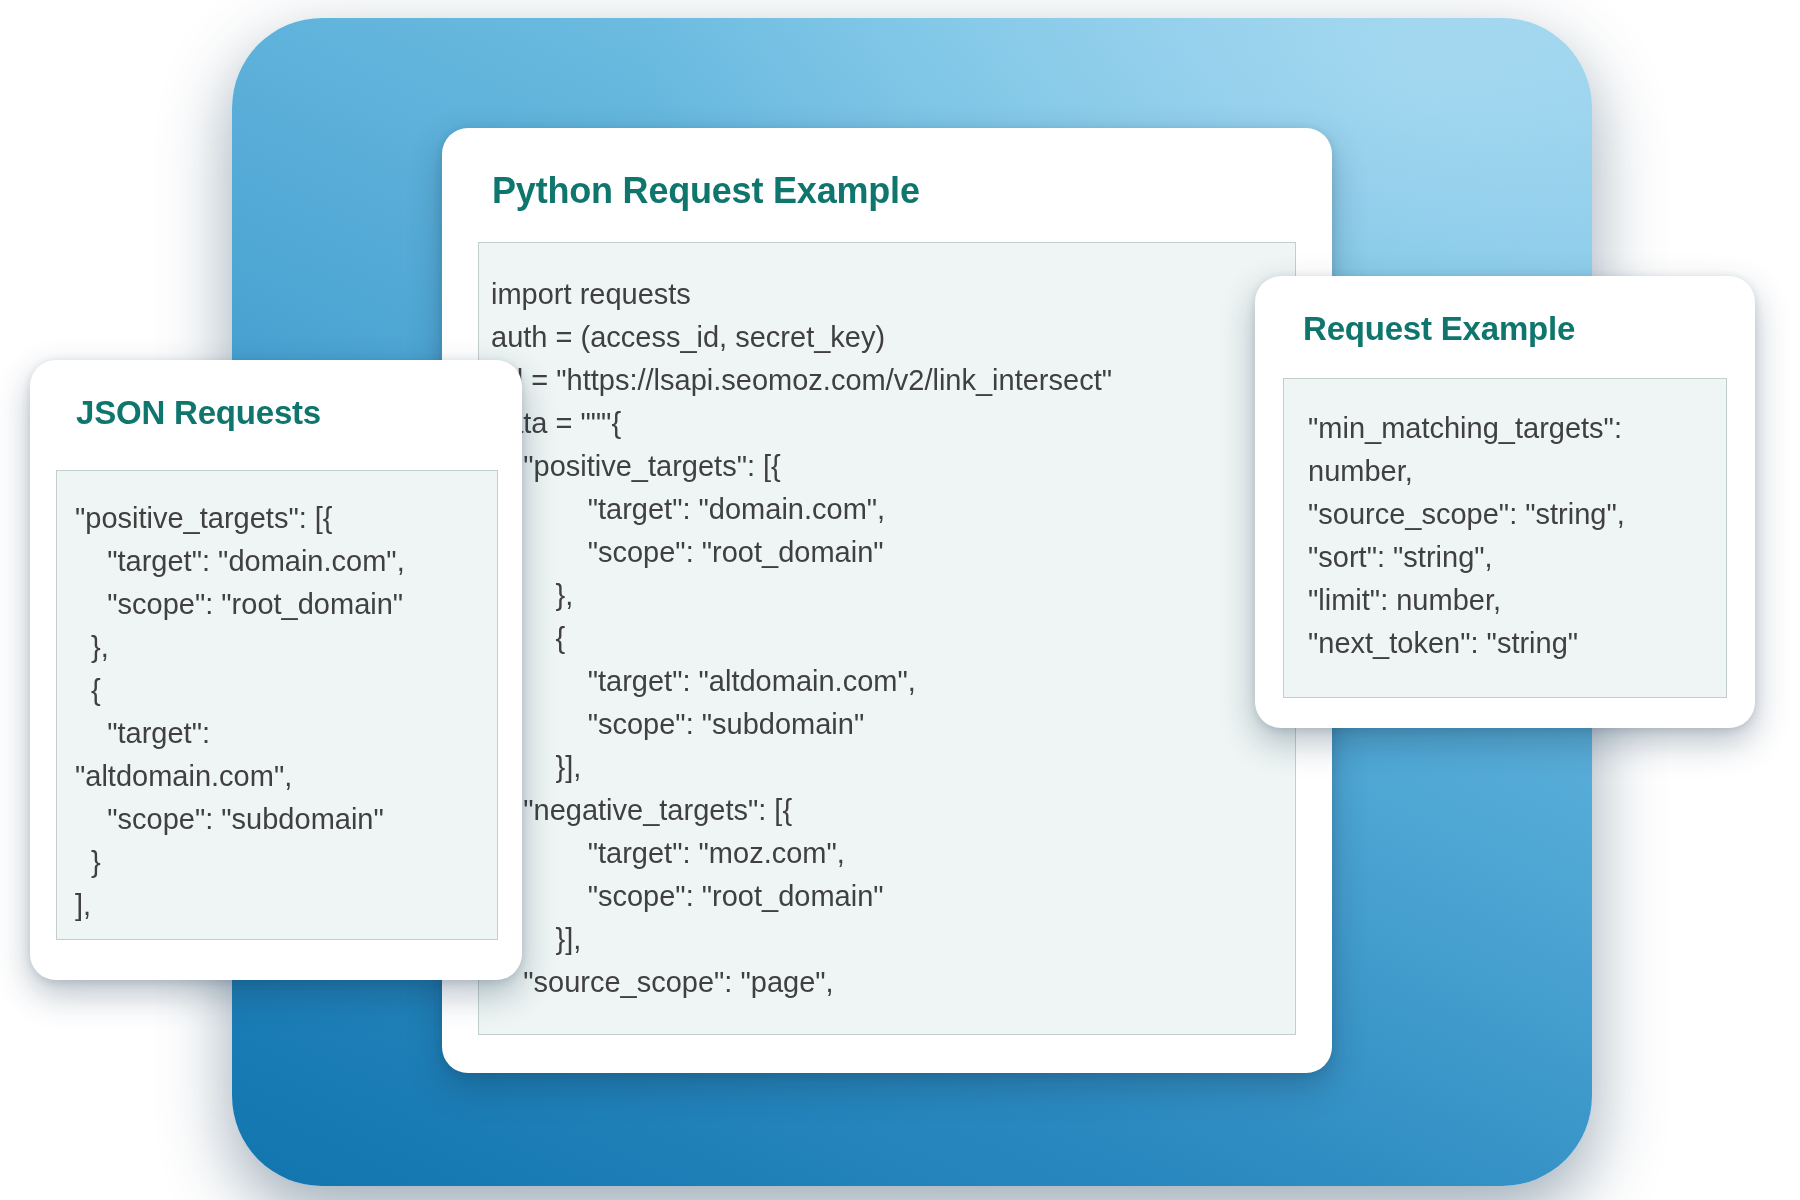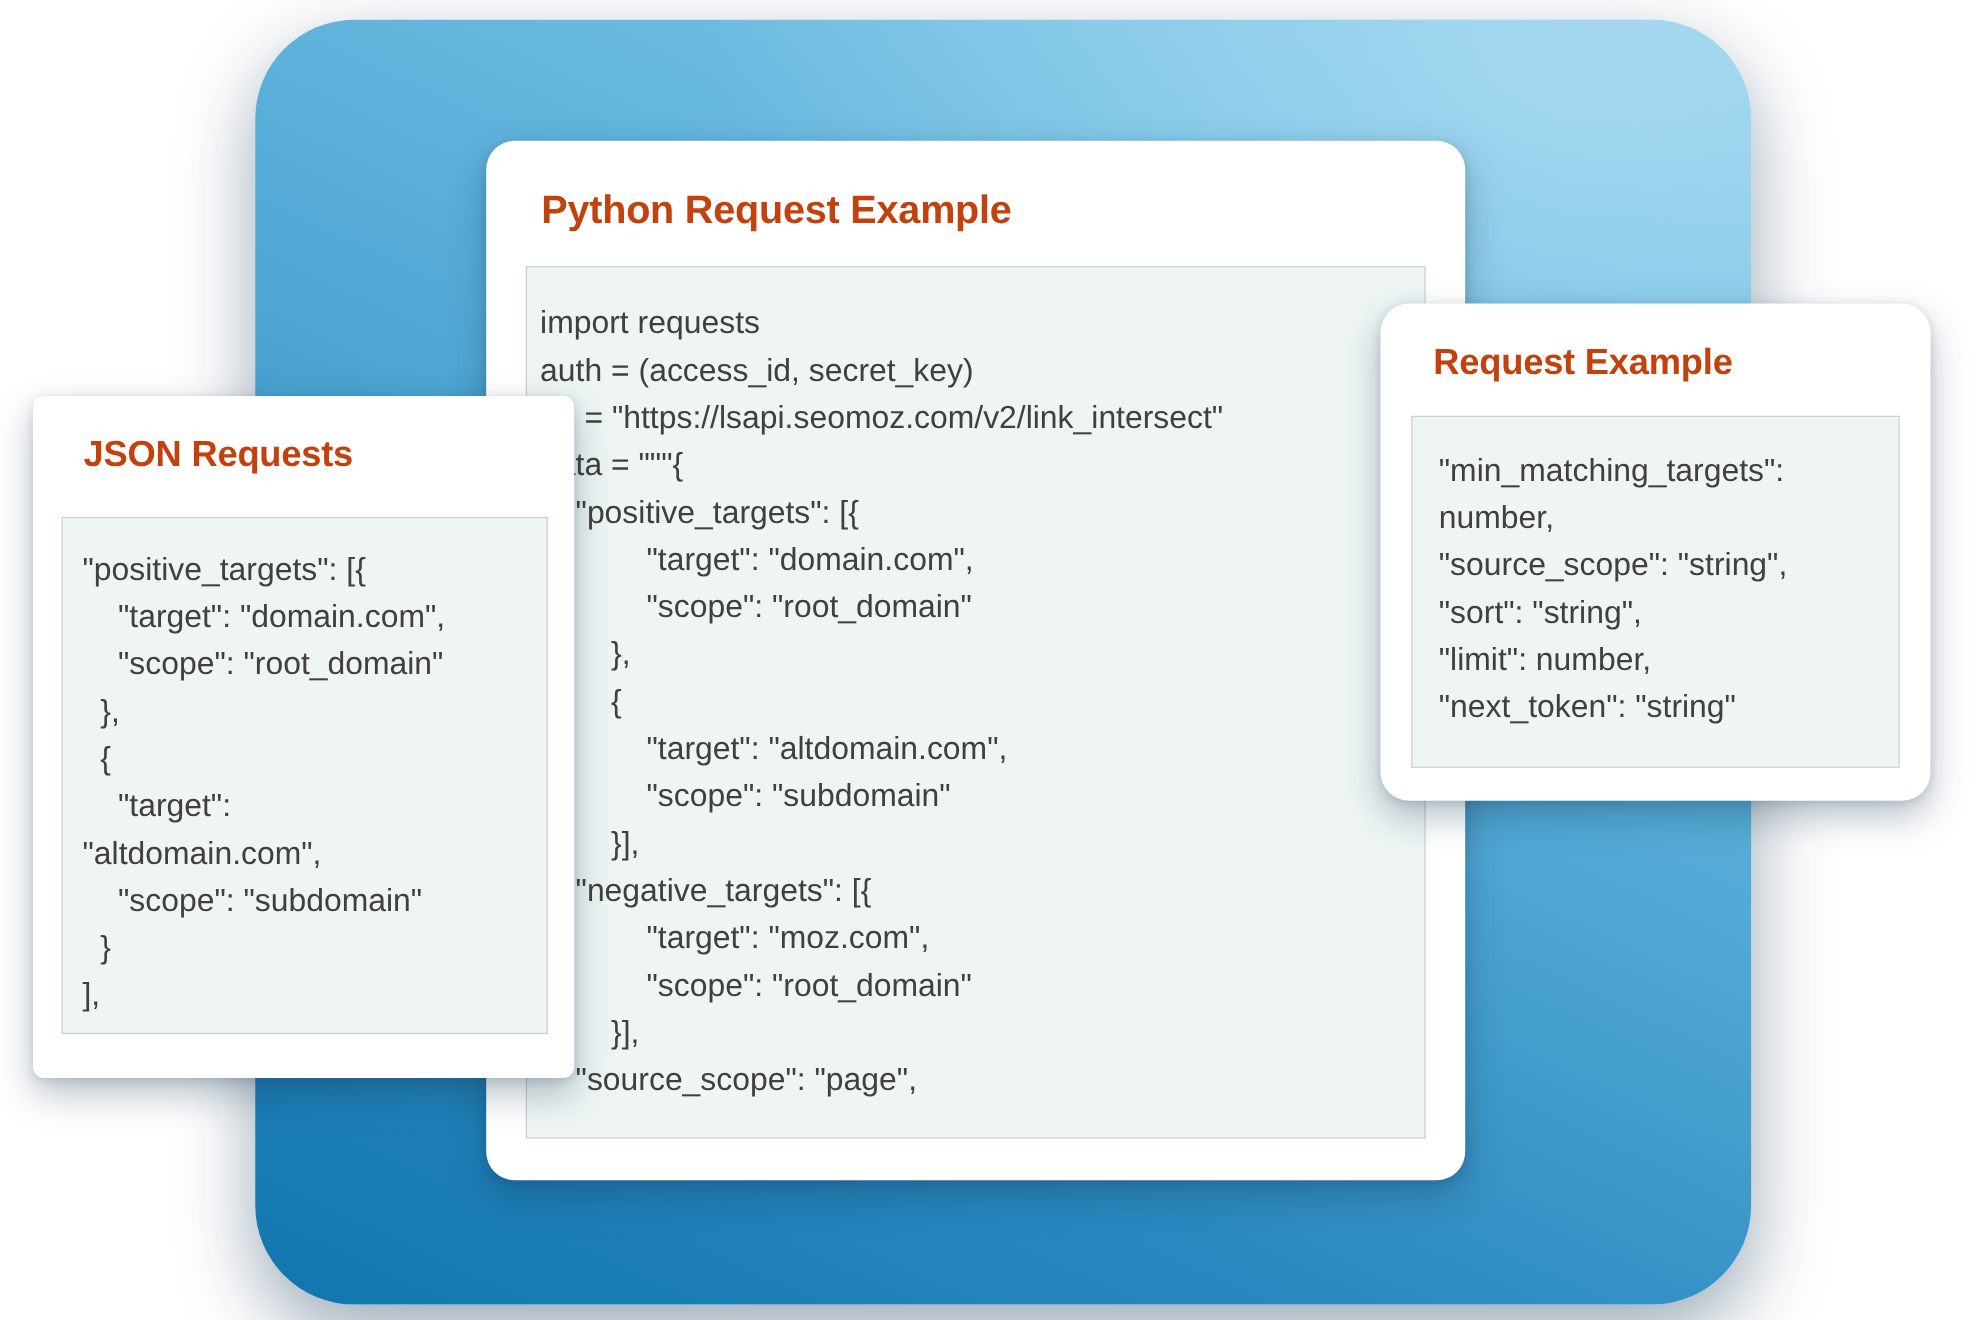--- a/index.html
+++ b/index.html
@@ -42,21 +42,21 @@
   
   .card {
     position: absolute;
     background: #ffffff;
     border-radius: 26px;
     box-shadow: 0 14px 34px rgba(20, 50, 75, 0.30), 0 2px 8px rgba(20,50,75,0.14);
   }
   .card-title {
     font-size: 33px;
     font-weight: bold;
-    color: #c2410c;
+    color: #0f766e;
     letter-spacing: -0.2px;
     white-space: nowrap;
   }
   .code-box {
     background: #eef5f4;
     border: 1px solid #c3cfcd;
     color: #404040;
     font-family: "Liberation Sans", sans-serif;
     font-size: 29px;
     line-height: 43px;
@@ -110,21 +110,20 @@
     padding: 28px 10px 10px 24px;
   }
 
   
   #card-json {
     left: 30px;
     top: 360px;
     width: 492px;
     height: 620px;
     z-index: 4;
-    border-radius: 10px;
   }
   #card-json .card-title {
     position: absolute;
     left: 46px;
     top: 34px;
   }
   #card-json .code-box {
     position: absolute;
     left: 26px;
     top: 110px;

